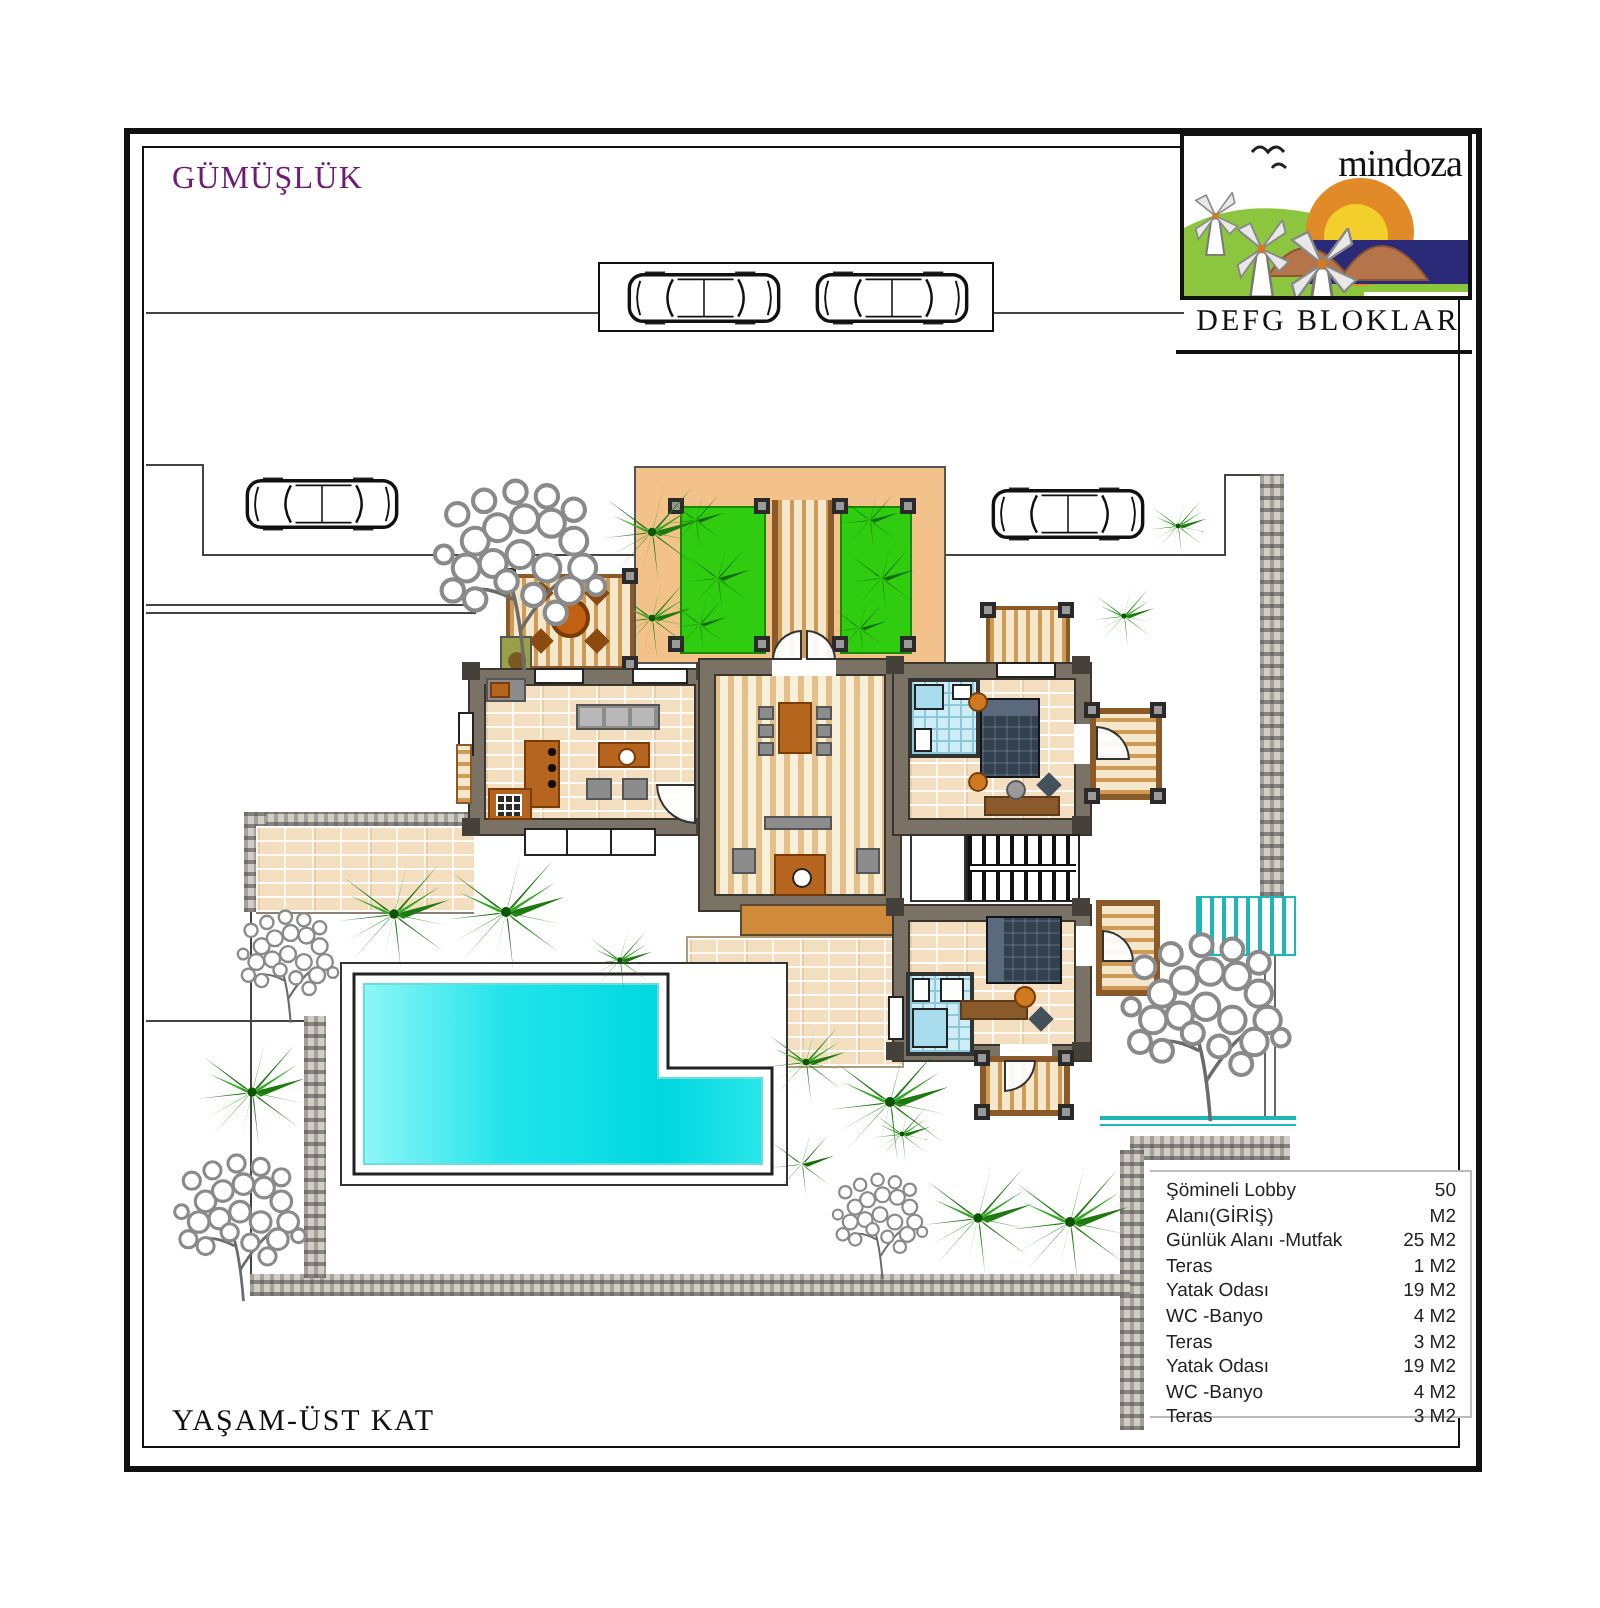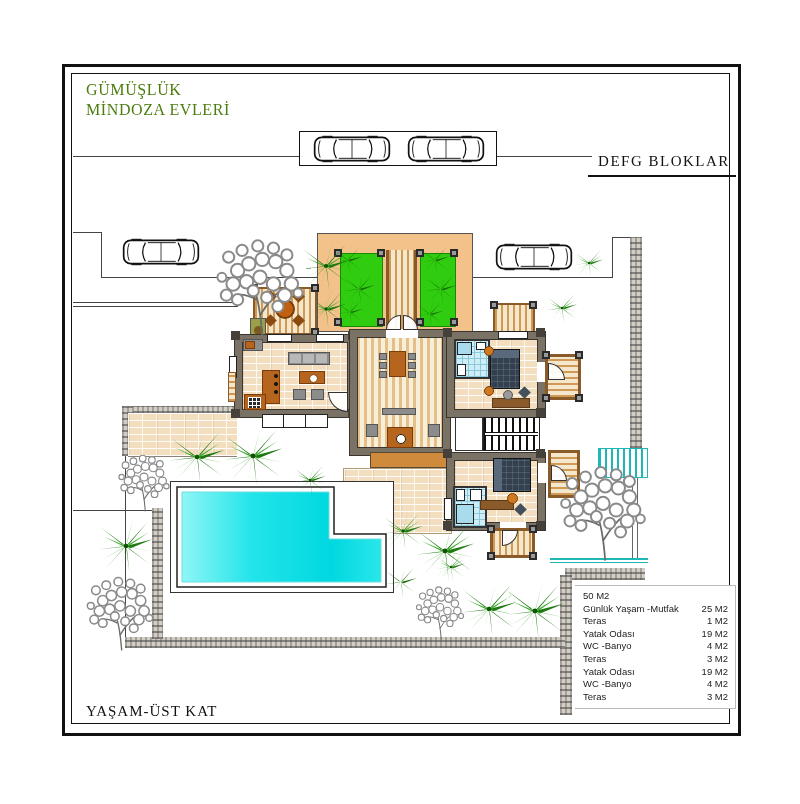--- a/index.html
+++ b/index.html
@@ -37,21 +37,21 @@
                      repeating-linear-gradient(90deg,#8cc8da 0 1px,rgba(0,0,0,0) 1px 6px);}
   .fixture{background:#fff;border:1px solid #222;box-sizing:border-box;}
   .fan{border:1.3px solid #333;background:rgba(255,255,255,.92);box-sizing:border-box;}
   .stairs{background:#fff;background-image:repeating-linear-gradient(90deg,#111 0 2px,#fff 2px 7px);
           border:1.5px solid #222;box-sizing:border-box;}
   .tealstair{background:#fff;background-image:repeating-linear-gradient(90deg,#1fb6b6 0 2px,#fff 2px 6px);
           border:1px solid #1fb6b6;box-sizing:border-box;}
   .grass{background:#2fcc0f;border:1px solid #188a00;box-sizing:border-box;}
   .deckstrip{background:#cf8a3c;border:1.5px solid #5a4a32;box-sizing:border-box;}
   
-  .title{left:86px;top:80px;font-size:16px;line-height:20px;letter-spacing:.6px;color:#4d7c0f;}
+  .title{left:86px;top:80px;font-size:16px;line-height:20px;letter-spacing:.6px;color:#701a75;}
   .block-label{left:592px;top:153px;width:144px;text-align:center;font-size:15px;letter-spacing:1.5px;color:#111;}
   .floor-label{left:86px;top:703px;font-size:15px;letter-spacing:1px;color:#111;}
   .logo-box{left:590px;top:66px;width:146px;height:84px;background:#fff;border:2px solid #111;box-sizing:border-box;}
   .logo-text{position:absolute;right:3px;top:4px;font-size:19px;letter-spacing:-.5px;color:#111;}
   
   .legend{left:575px;top:585px;width:161px;height:124px;background:#fff;border:1px solid #bbb;border-left:none;
           font-family:"Liberation Sans",sans-serif;font-size:9.5px;color:#222;box-sizing:border-box;padding:4px 0;}
   .lrow{display:flex;justify-content:space-between;line-height:12.6px;padding:0 7px 0 8px;}
   .lrow .v{text-align:right;}
   .parking-rect{border:1.5px solid #111;background:#fff;box-sizing:border-box;}
@@ -421,32 +421,49 @@
     </svg>
   <svg class="veg" style="left:574px;top:248px" width="30" height="30">
       <use href="#palm"></use>
     </svg>
   <svg class="veg" style="left:546px;top:292px" width="32" height="32">
       <use href="#palm"></use>
     </svg>
 
   <div class="abs title">
     <div>GÜMÜŞLÜK</div>
-    <div>MİNDOZA EVLERİ</div>
   </div>
 
+  <div class="abs logo-box">
+    <svg width="142" height="80" style="position:absolute;left:0;top:0">
+      <path d="M0,46 Q30,30 70,40 L90,46 L90,80 L0,80 Z" fill="#8cc63e"></path>
+      <path d="M60,78 L142,78 L142,66 L120,62 Z" fill="#8cc63e"></path>
+      <circle cx="88" cy="48" r="27" fill="#e08a28"></circle>
+      <circle cx="86" cy="50" r="16" fill="#f2cf2a"></circle>
+      <rect x="60" y="52" width="82" height="22" fill="#2a2a78"></rect>
+      <path d="M42,70 Q60,42 82,70 Z" fill="#b5744a" stroke="#8a5530" stroke-width="1"></path>
+      <path d="M78,72 Q98,38 122,72 Z" fill="#b5744a" stroke="#8a5530" stroke-width="1"></path>
+      <path d="M34,8 q4,-5 8,0 q4,-5 8,0" fill="none" stroke="#222" stroke-width="1.6"></path>
+      <path d="M44,16 q3,-4 7,0" fill="none" stroke="#222" stroke-width="1.4"></path>
+      <use href="#windmill" x="2" y="28" width="26" height="33"></use>
+      <use href="#windmill" x="22" y="42" width="32" height="40"></use>
+      <use href="#windmill" x="48" y="46" width="40" height="50"></use>
+    </svg>
+    <span class="logo-text">mindoza</span>
+  </div>
   <div class="abs block-label">DEFG BLOKLAR</div>
   <div class="abs" style="left:588px;top:175px;width:148px;height:2px;background:#111"></div>
 
   <div class="abs legend">
     <div class="lrow">
+        <span>Şömineli Lobby Alanı(GİRİŞ)</span>
         <span class="v">50 M2</span>
       </div>
     <div class="lrow">
-        <span>Günlük Yaşam -Mutfak</span>
+        <span>Günlük Alanı -Mutfak</span>
         <span class="v">25 M2</span>
       </div>
     <div class="lrow">
         <span>Teras</span>
         <span class="v">1 M2</span>
       </div>
     <div class="lrow">
         <span>Yatak Odası</span>
         <span class="v">19 M2</span>
       </div>

